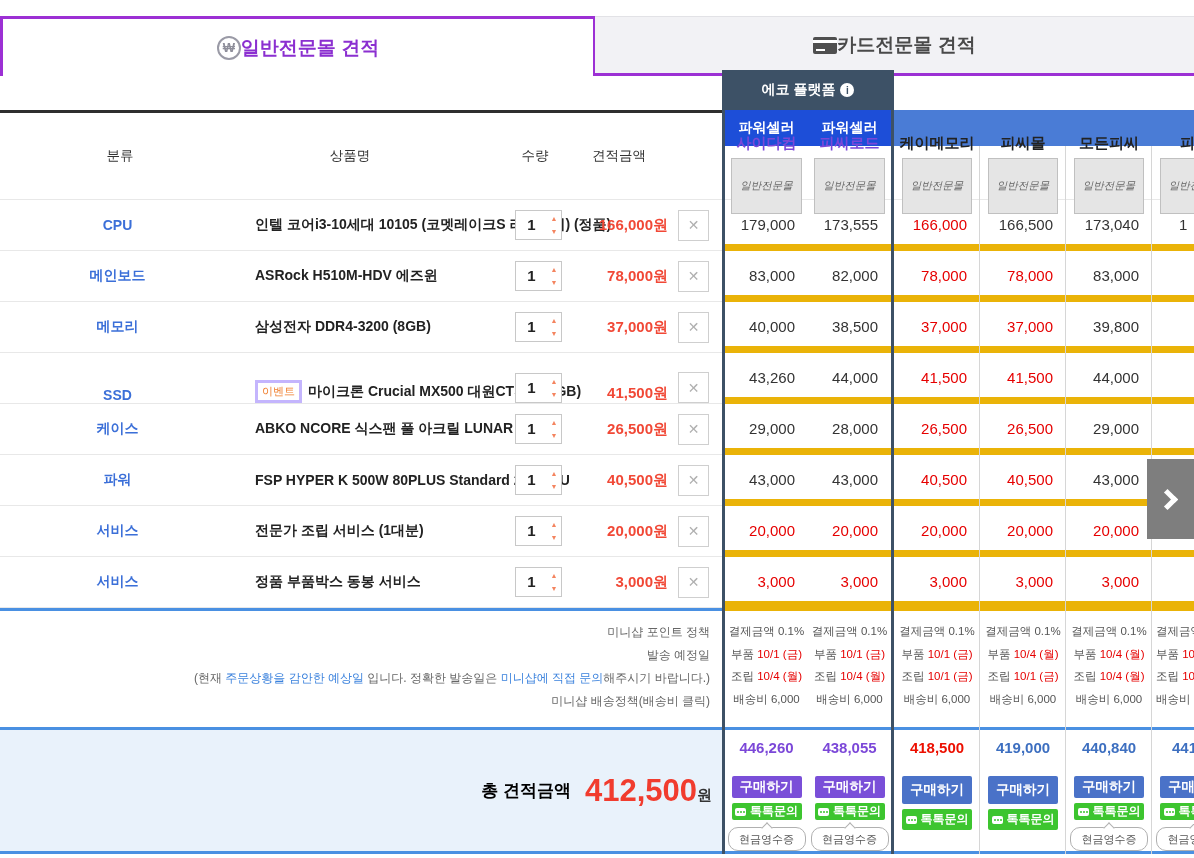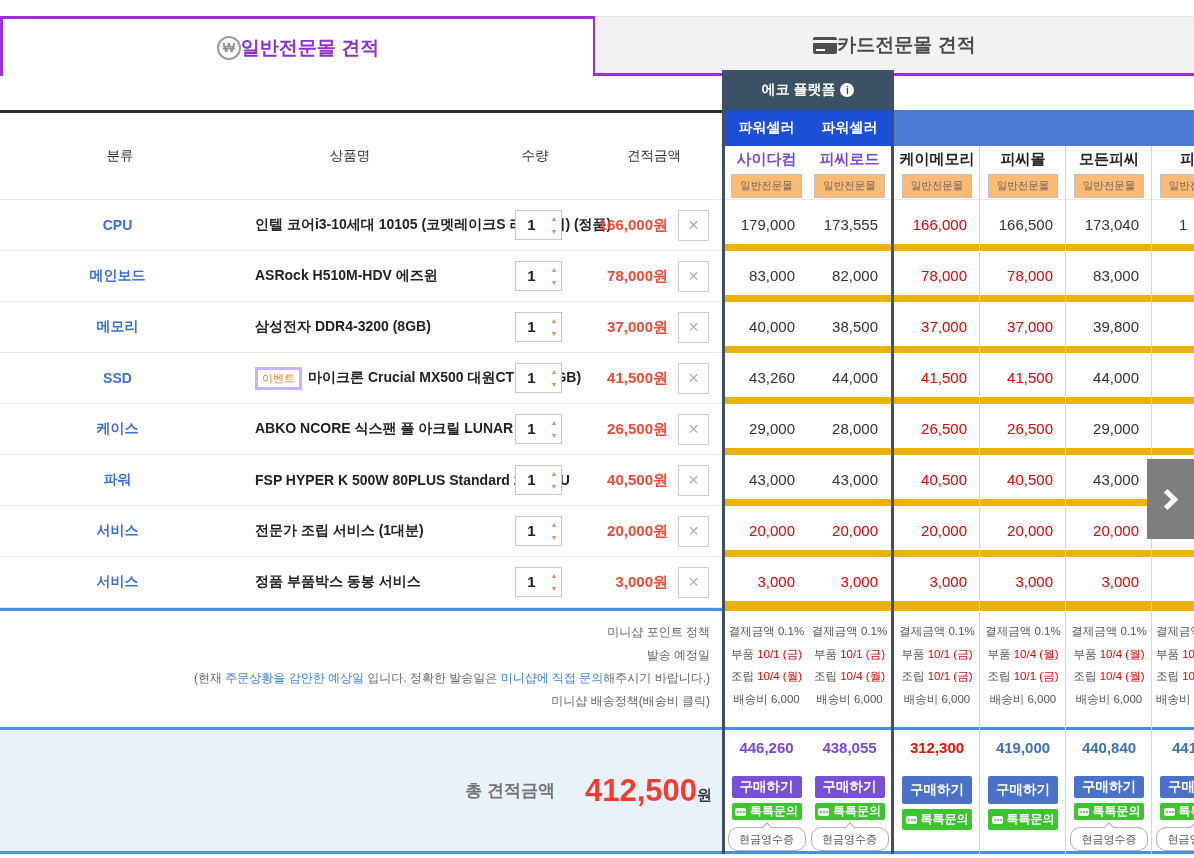--- a/index.html
+++ b/index.html
@@ -29,21 +29,21 @@
   .info-icon::before{content:'i';}
 
   
   #left-head{position:absolute;left:0;top:110px;width:722px;height:90px;
         border-top:3px solid #2e2e2e;border-bottom:1px solid #e8e8e8;}
   #left-head span{position:absolute;top:50%;transform:translateY(-50%);
         font-size:13.5px;font-weight:normal;color:#333;text-align:center;}
   .h-cat{left:20px;width:200px;}
   .h-prod{left:250px;width:200px;}
   .h-qty{left:495px;width:80px;}
-  .h-price{left:594px;width:120px;}
+  .h-price{left:559px;width:120px;}
 
   .row{position:absolute;left:0;width:722px;height:51px;display:flex;align-items:center;
         border-bottom:1px solid #e8e8e8;background:#fff;}
   .r-cat{width:235px;text-align:center;color:#3b6fd8;font-size:14px;font-weight:bold;}
   .r-prod{width:280px;display:flex;align-items:center;gap:6px;padding-left:20px;}
   .pname{font-size:14px;font-weight:bold;color:#222;white-space:nowrap;}
   .evt{font-size:11px;color:#f08030;border:3px solid #c4b5fd;padding:1px 4px;white-space:nowrap;}
   .spinner{width:47px;height:30px;border:1px solid #c8c8c8;display:flex;background:#fff;}
   .qnum{flex:1;text-align:center;font-size:15px;font-weight:bold;color:#222;line-height:28px;}
   .carets{width:14px;display:flex;flex-direction:column;justify-content:center;}
@@ -55,39 +55,39 @@
         align-items:center;justify-content:center;color:#b0b0b0;font-size:14px;cursor:pointer;}
   .xbtn::before{content:'\2715';}
 
   
   #left-info{position:absolute;left:0;top:608px;width:722px;height:119px;border-top:3px solid #4a90e2;
         text-align:right;padding:10px 12px 0 0;font-size:12px;color:#666;line-height:23px;}
   #left-info .blue{color:#3b82dd;}
   #left-total{position:absolute;left:0;top:727px;width:722px;height:127px;background:#e9f2fb;
         border-top:3px solid #4a90e2;border-bottom:3px solid #4a90e2;
         display:flex;align-items:center;justify-content:flex-end;padding-right:10px;}
-  #total-label{font-size:17px;font-weight:bold;color:#737373;margin-right:30px;}
+  #total-label{font-size:17px;font-weight:bold;color:#000000;margin-right:14px;}
   #total-value{font-size:31px;font-weight:bold;color:#f13c2e;line-height:1;}
   #total-suffix{font-size:15px;font-weight:bold;color:#333;margin-top:10px;}
 
   
   .vcol{position:absolute;top:110px;width:86px;height:744px;background:#fff;}
   .vcol.eco{border-left:3px solid #3d5166;}
   .vcol.eco-r{border-right:3px solid #3d5166;}
   .vcol.eco + .vcol{border-left:0;}
   .strip{height:36px;display:flex;align-items:center;justify-content:center;
         color:#fff;font-size:14px;font-weight:bold;}
   .strip.ps{background:#1d4ed8;}
   .strip.bl{background:#4a7cd6;}
   .vname-row{height:54px;border-bottom:1px solid #e8e8e8;display:flex;flex-direction:column;
         align-items:center;justify-content:center;gap:5px;padding-top:2px;}
   .vname{font-size:15px;font-weight:bold;color:#222;white-space:nowrap;cursor:pointer;}
   .vname.pn{color:#7b47d8;}
-  .stype{font-size:10.5px;color:#666;border:1px solid #c0c0c0;background:#fdba74;
-        padding:4px 8px;white-space:nowrap;}
+  .stype{font-size:10.5px;color:#666;border:1px solid #c0c0c0;background:#e5e5e5;
+        padding:20px 8px;white-space:nowrap;font-style:italic;}
   .vcell{height:51px;line-height:50px;border-bottom:7px solid #eab308;text-align:right;
         padding-right:13px;font-size:15px;color:#333;white-space:nowrap;}
   .vcell .low{color:#e60000;}
   .vinfo{height:119px;border-top:3px solid #eab308;text-align:center;padding-top:9px;
         font-size:11.5px;color:#555;line-height:22.5px;white-space:nowrap;}
   .vinfo .rdate{color:#e60000;}
   .vtotal{height:127px;border-top:3px solid #4a90e2;border-bottom:3px solid #4a90e2;
         display:flex;flex-direction:column;align-items:center;padding-top:9px;}
   .tval{font-size:15px;font-weight:bold;}
   .t-purple{color:#7b47d8;} .t-red{color:#ec0f00;} .t-blue{color:#3d6fc0;}
@@ -183,21 +183,21 @@
       <div class="spinner">
         <span class="qnum">1</span>
         <div class="carets">
           <span class="car up"></span>
           <span class="car dn"></span>
         </div>
       </div>
       <span class="r-price">37,000원</span>
       <div class="xbtn"></div>
     </div>
-    <div class="row" style="top: 353px;">
+    <div class="row" style="top: 353px; align-items: flex-end;">
       <span class="r-cat">SSD</span>
       <div class="r-prod">
         <span class="evt">이벤트</span>
         <span class="pname">마이크론 Crucial MX500 대원CTS (250GB)</span>
       </div>
       <div class="spinner">
         <span class="qnum">1</span>
         <div class="carets">
           <span class="car up"></span>
           <span class="car dn"></span>
@@ -342,21 +342,21 @@
       <div class="vcell"><span class="low">40,500</span></div>
       <div class="vcell"><span class="low">20,000</span></div>
       <div class="vcell"><span class="low">3,000</span></div>
       <div class="vinfo">
         <div>결제금액 0.1%</div>
         <div><span>부품 </span><span class="rdate">10/1 (금)</span></div>
         <div><span>조립 </span><span class="rdate">10/1 (금)</span></div>
         <div>배송비 6,000</div>
       </div>
       <div class="vtotal">
-        <div class="tval t-red">312,300</div>
+        <div class="tval t-red">418,500</div>
         <button class="buy b-blue">구매하기</button>
         <button class="talk">
           <span class="talk-icon"></span>
           <span>톡톡문의</span>
         </button>
       </div>
     </div>
     <div class="vcol" style="left: 980px;">
       <div class="strip bl"></div>
       <div class="vname-row">

